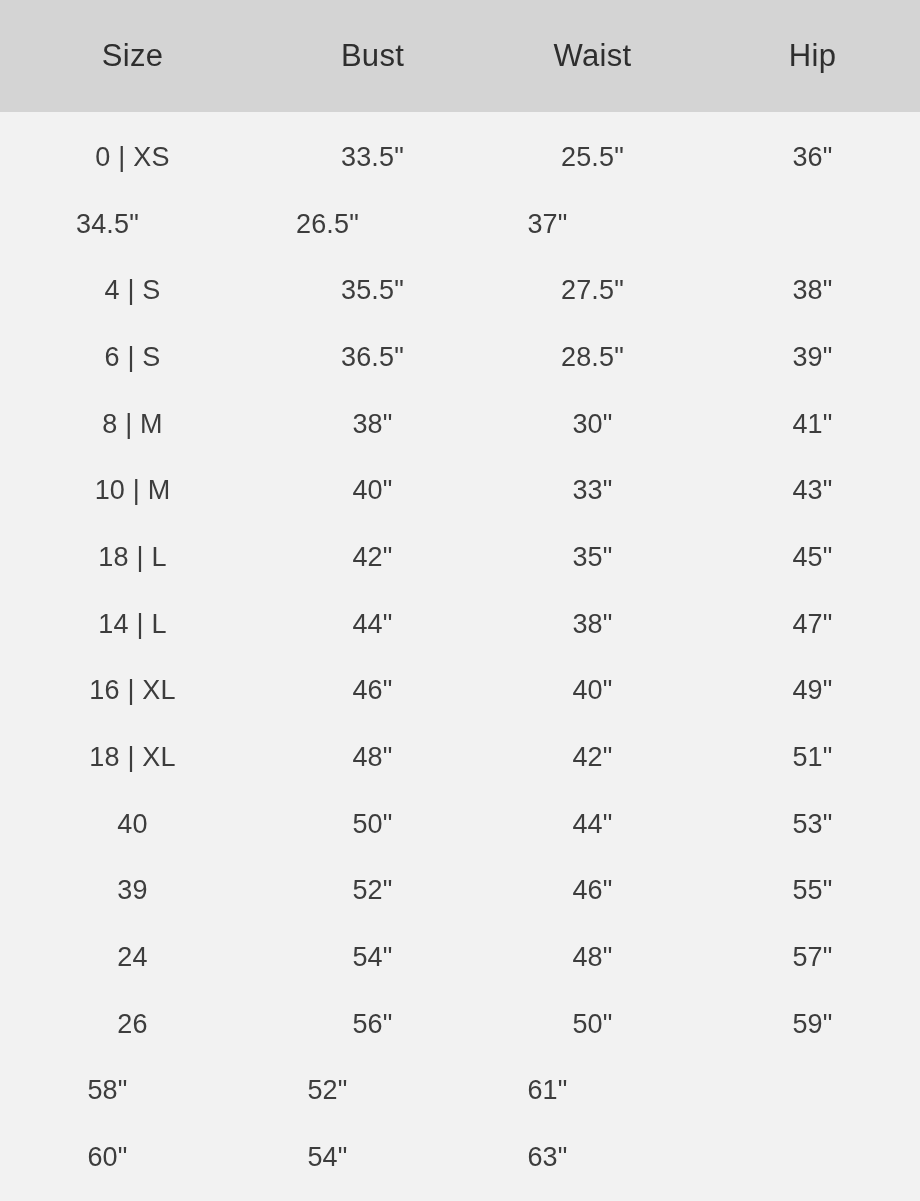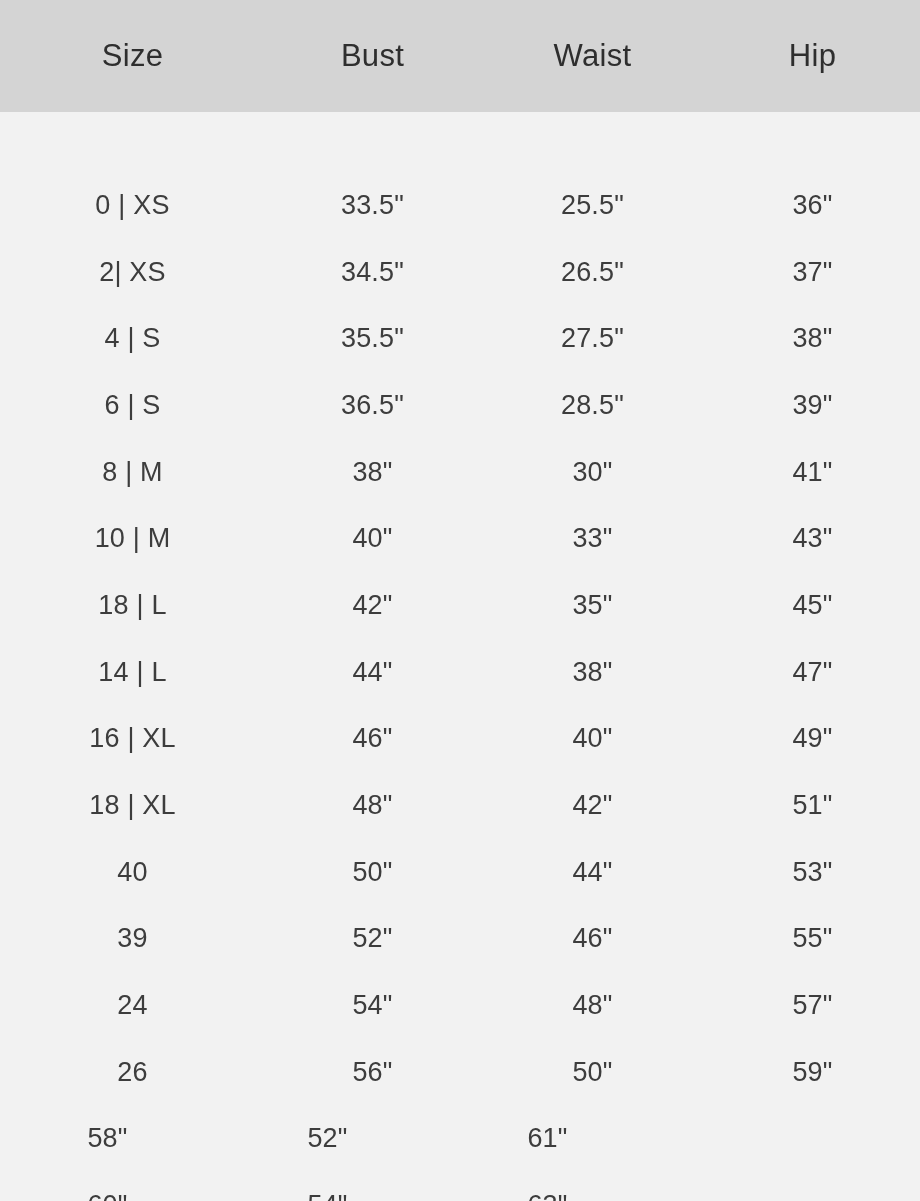--- a/index.html
+++ b/index.html
@@ -14,21 +14,20 @@
     color: #3a3a3a;
     overflow: hidden;
   }
 
   .size-chart {
     width: 920px;
     height: 1201px;
     display: flex;
     flex-direction: column;
     background: #f2f2f2;
-    gap: 48px;
   }
 
   .chart-header {
     display: flex;
     background: #d4d4d4;
     height: 112px;
     align-items: center;
     flex: 0 0 auto;
   }
 
@@ -83,21 +82,20 @@
   <div class="chart-body">
 
     <div class="chart-row">
       <div class="cell col-size">0 | XS</div>
       <div class="cell col-bust">33.5"</div>
       <div class="cell col-waist">25.5"</div>
       <div class="cell col-hip">36"</div>
     </div>
 
     <div class="chart-row">
-      <div class="cell col-size">2| XS</div>
       <div class="cell col-bust">34.5"</div>
       <div class="cell col-waist">26.5"</div>
       <div class="cell col-hip">37"</div>
     </div>
 
     <div class="chart-row">
       <div class="cell col-size">4 | S</div>
       <div class="cell col-bust">35.5"</div>
       <div class="cell col-waist">27.5"</div>
       <div class="cell col-hip">38"</div>

